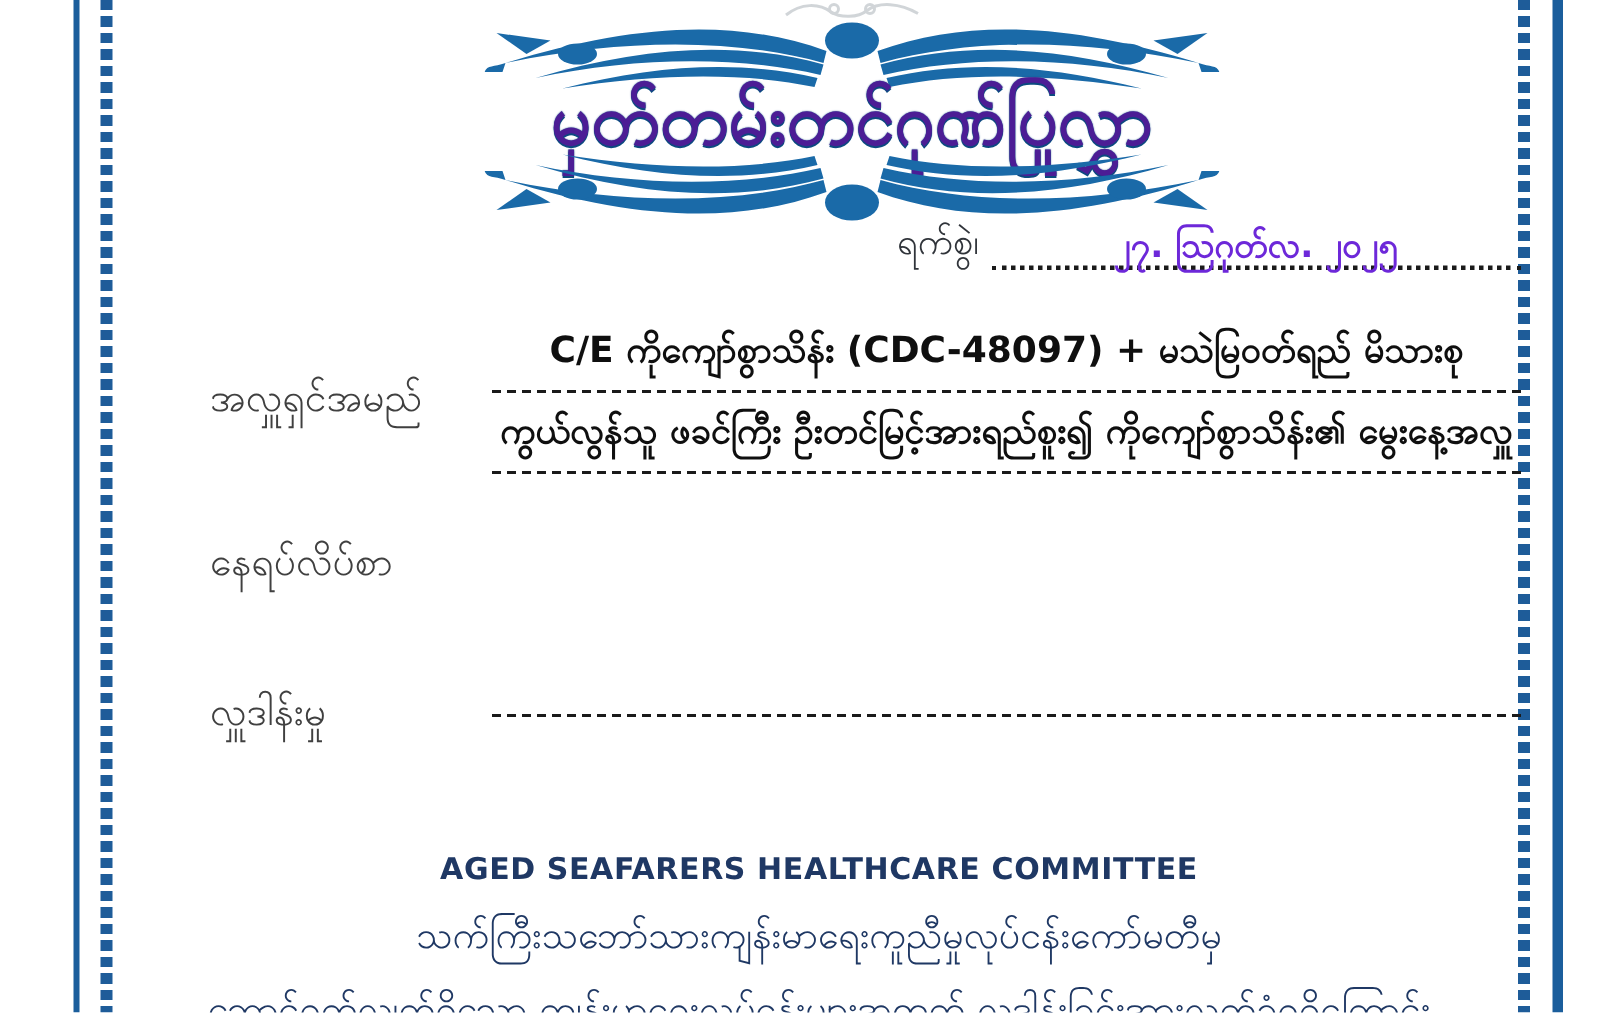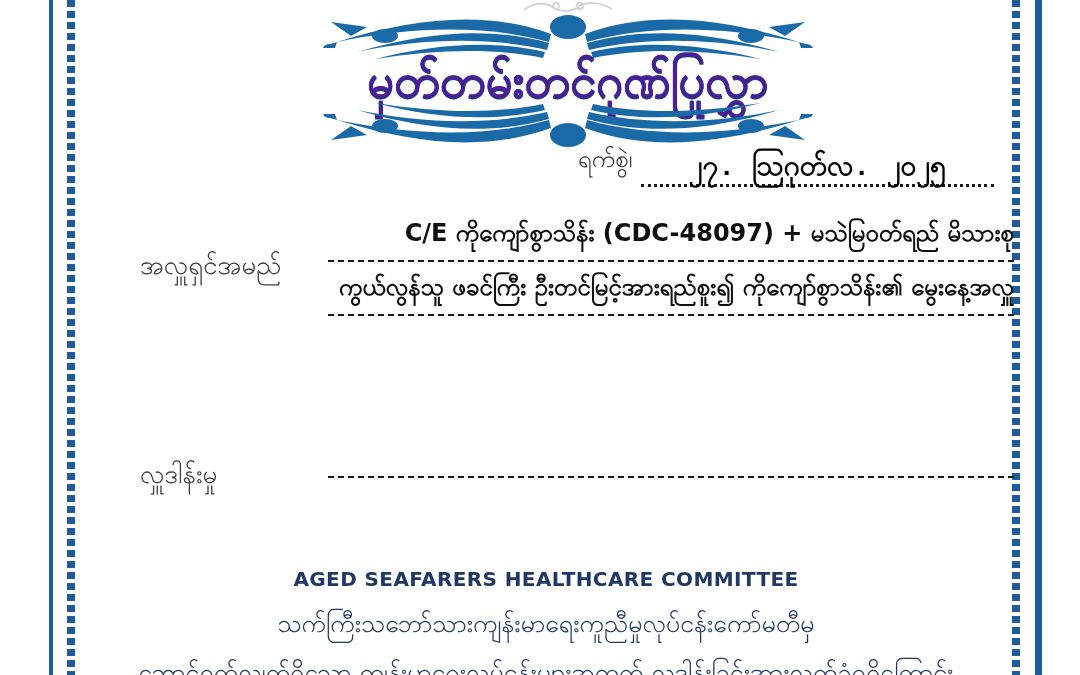--- a/index.html
+++ b/index.html
@@ -24,38 +24,38 @@
   .flourish{display:block;margin:0 auto;}
   .flourish-bottom{transform:scaleY(-1);margin-top:-16px;}
   .page-title{
     font-size:47px;font-weight:700;color:#4c1d95;line-height:1.15;
     margin:-16px 0 0 0;letter-spacing:0;
     text-shadow:0 0 1px #0d4a80, 0 1px 0 #0d4a80;
     white-space:nowrap;
   }
 
   
-  .date-row{position:absolute;left:578px;top:142px;width:416px;display:flex;align-items:flex-start;font-family:Liberation Mono, monospace;}
+  .date-row{position:absolute;left:598px;top:142px;width:416px;display:flex;align-items:flex-end;}
   .date-label{font-size:24px;color:#30343a;padding-right:8px;white-space:nowrap;line-height:38px;}
   .date-line{flex:1;border-bottom:3px dotted #1a1a1a;text-align:center;}
   .date-value{
-    display:inline-block;font-size:28px;font-weight:700;color:#000000;
+    display:inline-block;font-size:23px;font-weight:700;color:#6d28d9;
     position:relative;top:5px;white-space:nowrap;
   }
 
   
   .field{position:absolute;left:140px;width:874px;}
   .field-label{
     position:absolute;left:0;width:186px;font-size:26px;color:#404040;
     white-space:nowrap;
   }
   .field-lines{margin-left:188px;}
   .value-line{
     border-bottom:2px dashed #1a1a1a;
-    display:flex;align-items:flex-end;justify-content:flex-end;
+    display:flex;align-items:flex-end;justify-content:center;
     box-sizing:border-box;
   }
   .value-text{
     font-size:24px;font-weight:700;color:#0f0f0f;padding-bottom:7px;
     white-space:nowrap;
   }
 
   
   .footer{position:absolute;left:80px;width:932px;top:567px;text-align:center;color:#1f3864;}
   .footer-en{font-size:20px;font-weight:700;letter-spacing:.4px;margin:0 0 13px 0;}
@@ -139,20 +139,21 @@
     <div class="value-line" style="height:57px;">
       <span class="value-text">C/E ကိုကျော်စွာသိန်း (CDC-48097) + မသဲမြဝတ်ရည် မိသားစု</span>
     </div>
     <div class="value-line" style="height:54px;">
       <span class="value-text">ကွယ်လွန်သူ ဖခင်ကြီး ဦးတင်မြင့်အားရည်စူး၍ ကိုကျော်စွာသိန်း၏ မွေးနေ့အလှူ</span>
     </div>
   </div>
 </div>
 
 <div class="field" style="top:311px;">
+  <div class="field-label" style="top:46px;">နေရပ်လိပ်စာ</div>
 </div>
 
 <div class="field" style="top:421px;">
   <div class="field-label" style="top:36px;">လှူဒါန်းမှု</div>
   <div class="field-lines">
     <div class="value-line" style="height:57px;">
       <span class="value-text"></span>
     </div>
   </div>
 </div>

